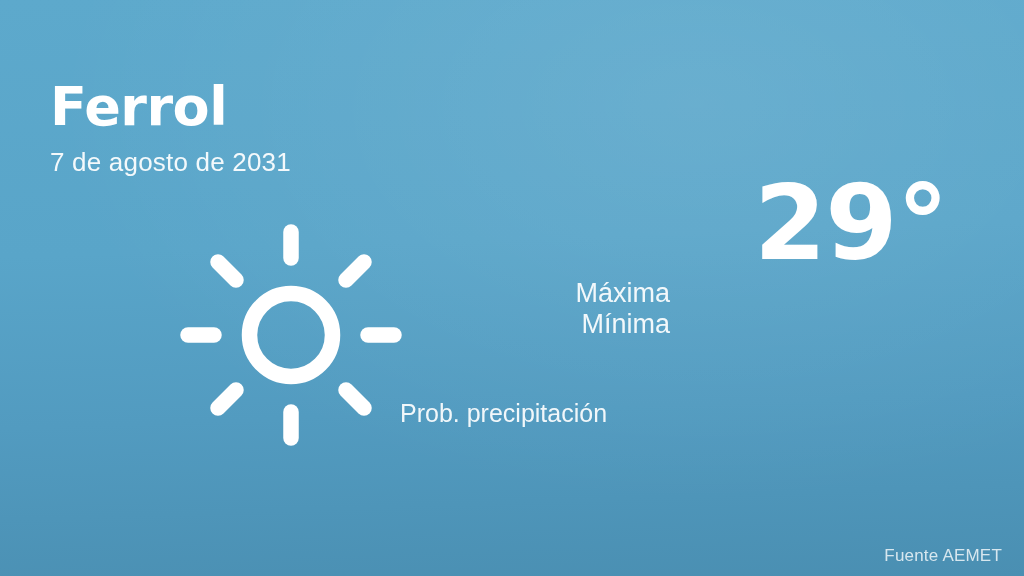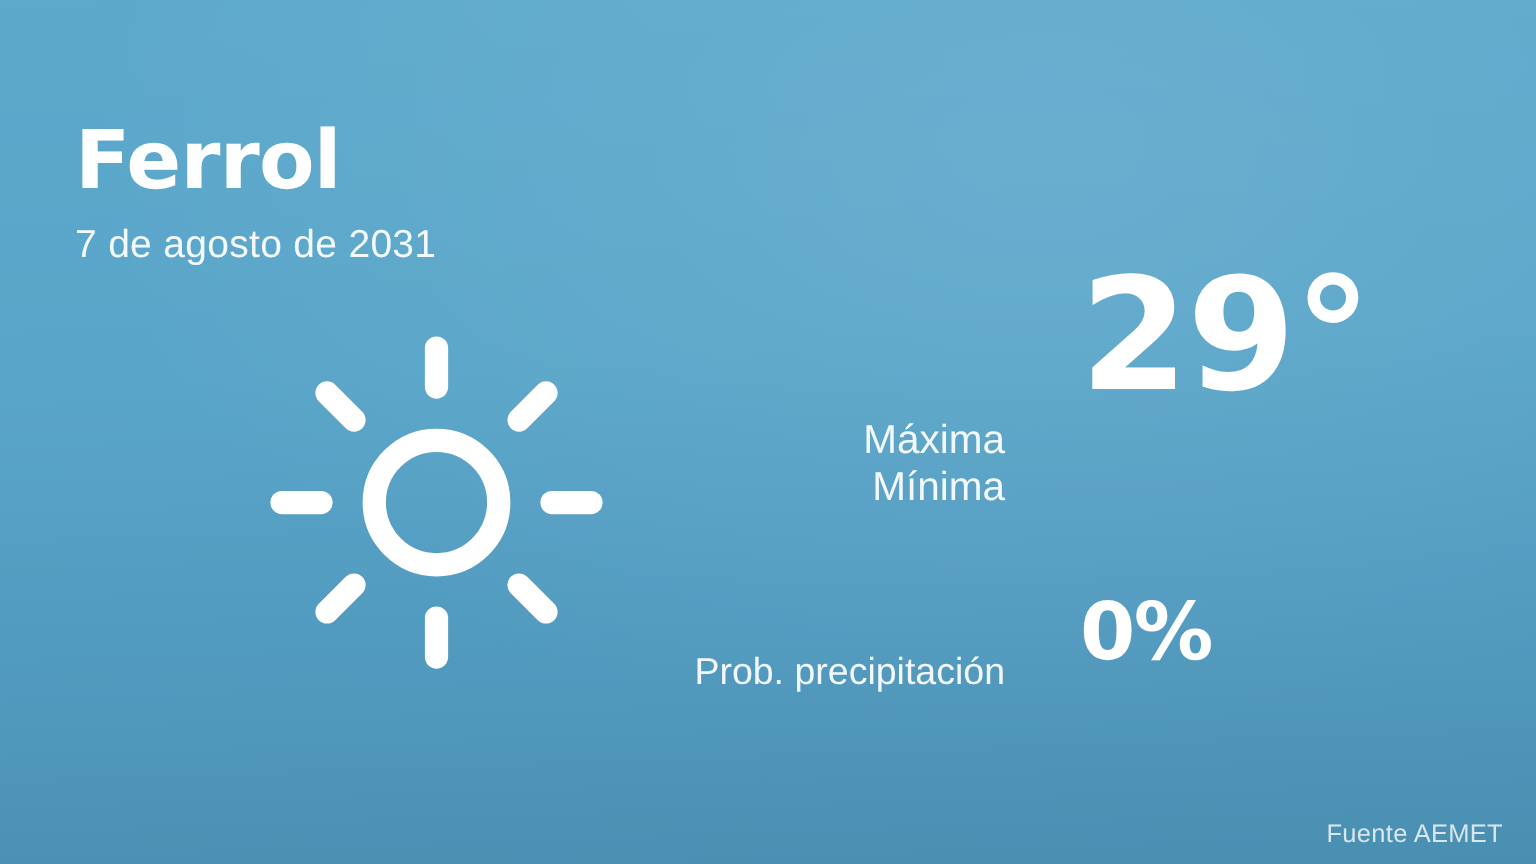--- a/index.html
+++ b/index.html
@@ -101,29 +101,29 @@
   .reading-value {
     flex: 1 1 auto;
     padding-left: 50px;
     font-family: "DejaVu Sans", sans-serif;
     font-weight: bold;
     color: #ffffff;
     white-space: nowrap;
     letter-spacing: -1px;
   }
 
-  .row-max { height: 110px; }
+  .row-max { height: 110px; gap: 34px; }
   .row-max .reading-label { font-size: 27px; position: relative; top: 43px; }
   .row-max .reading-value { font-size: 104px; line-height: 110px; }
 
   .row-min { height: 104px; }
   .row-min .reading-label { font-size: 27px; position: relative; top: 31px; }
   .row-min .reading-value { font-size: 82px; line-height: 104px; }
 
-  .row-precip { height: 80px; }
+  .row-precip { height: 80px; flex-direction: column; }
   .row-precip .reading-label { font-size: 25px; position: relative; top: 17px; }
   .row-precip .reading-value { font-size: 53px; line-height: 80px; }
 
   
   .source-note {
     position: absolute;
     right: 22px;
     bottom: 10px;
     font-family: "Liberation Sans", sans-serif;
     font-size: 17px;

